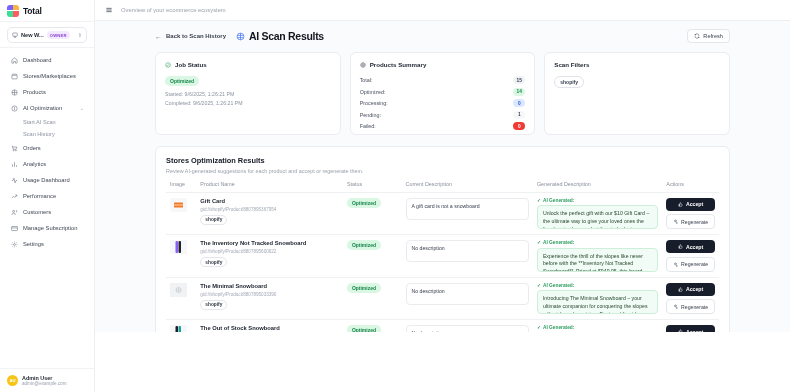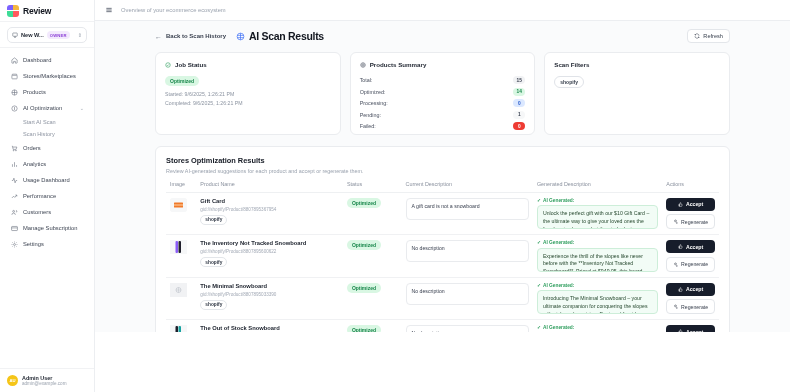--- a/index.html
+++ b/index.html
@@ -201,21 +201,21 @@
 
 <aside class="sidebar">
 
   <div class="brand">
     <span class="brand-logo">
       <i style="background:#7b61ff"></i>
         <i style="background:#f4b73f"></i>
       <i style="background:#3ddc97"></i>
         <i style="background:#ff5a5f"></i>
     </span>
-    <span class="brand-name">Review</span>
+    <span class="brand-name">Total</span>
   </div>
 
   <div class="ws-wrap">
     <div class="ws">
       <span class="ws-icon">
         <svg width="6" height="6" viewBox="0 0 24 24" fill="none" stroke="currentColor" stroke-width="2.2">
           <rect x="3" y="4" width="18" height="13" rx="2"></rect>
             <path d="M8 21h8M12 17v4"></path>
         </svg>
       </span>

